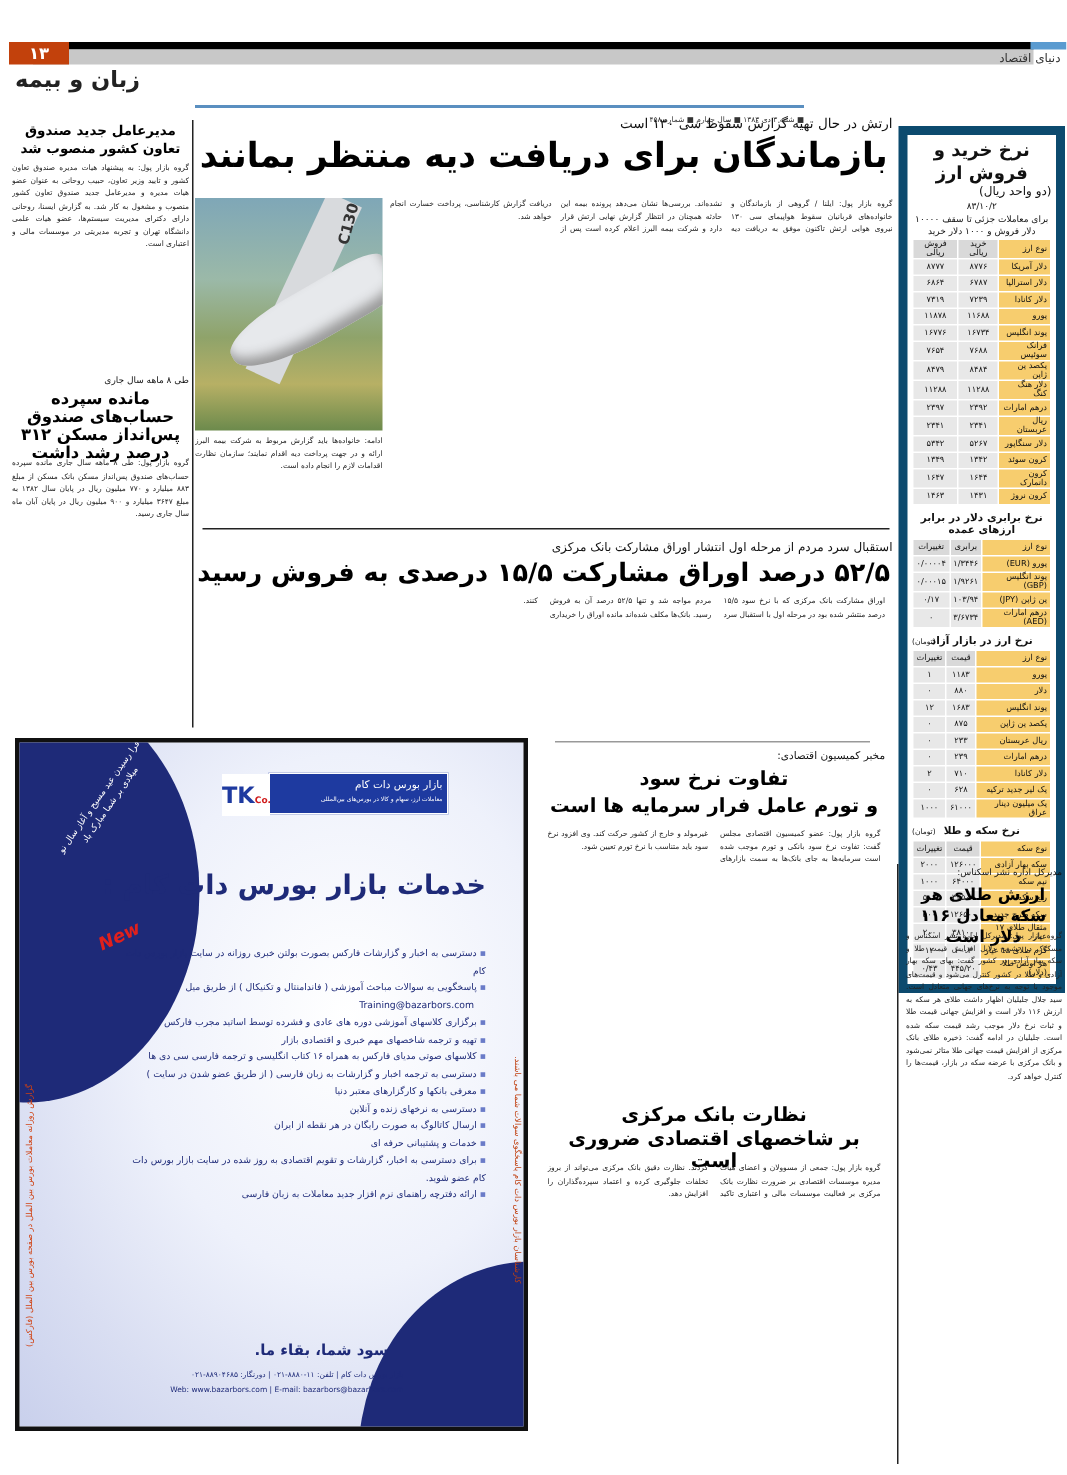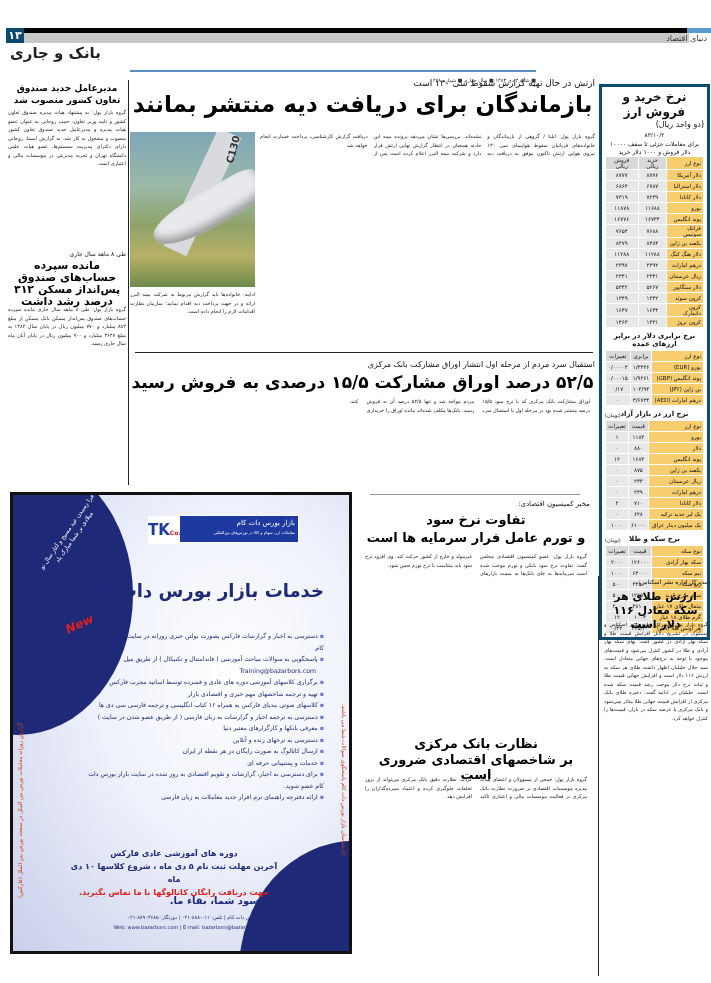--- a/index.html
+++ b/index.html
@@ -1,30 +1,30 @@
 <!DOCTYPE html>
 <html><head>
 <meta charset="utf-8">
 <style>
 *{box-sizing:border-box;margin:0;padding:0}
 body{width:711px;height:983px;background:#fff;font-family:"DejaVu Sans",sans-serif;color:#111;position:relative;overflow:hidden;direction:rtl}
 .hdr-black{position:absolute;left:22px;right:22px;top:28px;height:5px;background:#000}
 .hdr-grey{position:absolute;left:22px;right:22px;top:33px;height:10px;background:#c8c8c8}
-.pgnum{position:absolute;left:6px;top:28px;width:18px;height:15px;background:#0c4a6e;color:#fff;font-size:11px;font-weight:bold;text-align:center;line-height:15px;direction:ltr}
+.pgnum{position:absolute;left:6px;top:28px;width:40px;height:15px;background:#c2410c;color:#fff;font-size:11px;font-weight:bold;text-align:center;line-height:15px;direction:ltr}
 .pgnum-r{position:absolute;right:0;top:28px;width:24px;height:5px;background:#5a9bd0}
 .brand{position:absolute;right:4px;top:34px;font-size:8px;color:#333}
 .section{position:absolute;left:10px;top:44px;font-size:15px;font-weight:bold;color:#222}
 .dateline{position:absolute;right:175px;top:77px;font-size:5px;color:#333}
 .blue-line{position:absolute;left:130px;right:175px;top:70px;height:2px;background:#5a8fc0}
 .col{position:absolute;font-size:5px;line-height:8.5px;color:#222;text-align:justify}
 .vline{position:absolute;width:1px;background:#222}
 .kicker{position:absolute;font-size:9px;}
 .headline{position:absolute;font-weight:bold;text-align:center;color:#000}
 
-.ratebox{position:absolute;left:599px;top:84px;width:111px;border:3px solid #0c4a6e;padding:3px}
+.ratebox{position:absolute;left:599px;top:84px;width:111px;border:6px solid #0c4a6e;padding:3px}
 .ratebox h2{font-size:12px;font-weight:bold;text-align:center;line-height:15px}
 .ratebox .sub{font-size:8px;text-align:right}
 .ratebox .date{font-size:6px;text-align:center;margin:2px 0}
 .ratebox .note{font-size:6px;text-align:center;line-height:8px}
 table{width:100%;border-collapse:separate;border-spacing:1px;font-size:5.5px}
 td,th{height:10px;padding:0 2px;text-align:center;font-weight:normal}
 th{background:#d9d9d9}
 th.first,td.first{background:#f7cd6e;text-align:right}
 td{background:#e8e8e8}
 .tbl-title{font-size:7px;font-weight:bold;text-align:center;margin:4px 0 2px;position:relative}
@@ -59,21 +59,21 @@
 .rule{position:absolute;height:1px;background:#999}
 </style>
 </head>
 <body>
 
 <div class="hdr-black"></div>
 <div class="hdr-grey"></div>
 <div class="pgnum">۱۳</div>
 <div class="pgnum-r"></div>
 <div class="brand">دنیای اقتصاد</div>
-<div class="section">بانک و جاری</div>
+<div class="section">زبان و بیمه</div>
 <div class="blue-line"></div>
 <div class="dateline">■ شنبه ۳ دی ۱۳۸۳ ■ سال چهارم ■ شماره ۴۵۸</div>
 
 <div class="ratebox">
   <h2>نرخ خرید و فروش ارز</h2>
   <div class="sub">(دو واحد ریال)</div>
   <div class="date">۸۳/۱۰/۲</div>
   <div class="note">برای معاملات جزئی تا سقف ۱۰۰۰۰ دلار فروش و ۱۰۰۰ دلار خرید</div>
   <table>
     <tbody>
@@ -295,21 +295,21 @@
 <div class="col" style="left:604px;top:620px;width:104px;height:350px;overflow:hidden">گروه بازار پول: مدیرکل اداره نشر اسکناس و مسکوک در تشریح دلایل افزایش قیمت طلا و سکه بهار آزادی در کشور گفت: بهای سکه بهار آزادی و طلا در کشور کنترل می‌شود و قیمت‌های موجود با توجه به نرخ‌های جهانی متعادل است. سید جلال جلیلیان اظهار داشت طلای هر سکه به ارزش ۱۱۶ دلار است و افزایش جهانی قیمت طلا و ثبات نرخ دلار موجب رشد قیمت سکه شده است. جلیلیان در ادامه گفت: ذخیره طلای بانک مرکزی از افزایش قیمت جهانی طلا متاثر نمی‌شود و بانک مرکزی با عرضه سکه در بازار، قیمت‌ها را کنترل خواهد کرد.</div>
 
 <div class="headline" style="left:8px;top:82px;width:118px;font-size:9px;line-height:12px">مدیرعامل جدید صندوق تعاون کشور منصوب شد</div>
 <div class="col" style="left:8px;top:108px;width:118px;height:125px;overflow:hidden">گروه بازار پول: به پیشنهاد هیات مدیره صندوق تعاون کشور و تایید وزیر تعاون، حبیب روحانی به عنوان عضو هیات مدیره و مدیرعامل جدید صندوق تعاون کشور منصوب و مشغول به کار شد. به گزارش ایسنا، روحانی دارای دکترای مدیریت سیستم‌ها، عضو هیات علمی دانشگاه تهران و تجربه مدیریتی در موسسات مالی و اعتباری است.</div>
 <div class="kicker" style="left:8px;top:250px;width:118px;font-size:6px">طی ۸ ماهه سال جاری</div>
 <div class="headline" style="left:8px;top:260px;width:118px;font-size:11px;line-height:12px">مانده سپرده حساب‌های صندوق پس‌انداز مسکن ۳۱۲ درصد رشد داشت</div>
 <div class="col" style="left:8px;top:305px;width:118px;height:180px;overflow:hidden">گروه بازار پول: طی ۸ ماهه سال جاری مانده سپرده حساب‌های صندوق پس‌انداز مسکن بانک مسکن از مبلغ ۸۸۳ میلیارد و ۷۷۰ میلیون ریال در پایان سال ۱۳۸۲ به مبلغ ۳۶۴۷ میلیارد و ۹۰۰ میلیون ریال در پایان آبان ماه سال جاری رسید.</div>
 <div class="vline" style="left:128px;top:80px;height:405px"></div>
 
 <div class="kicker" style="left:130px;top:78px;width:465px;font-size:9px">ارتش در حال تهیه گزارش سقوط سی ۱۳۰ است</div>
-<div class="headline" style="left:130px;top:91px;width:465px;font-size:23px">بازماندگان برای دریافت دیه منتشر بمانند</div>
+<div class="headline" style="left:130px;top:91px;width:465px;font-size:23px">بازماندگان برای دریافت دیه منتظر بمانند</div>
 <div class="plane">
   <div class="wing"></div>
   <div class="body"></div>
   <div class="tag">C130</div>
 </div>
 <div class="col" style="left:130px;top:290px;width:125px;height:45px;overflow:hidden">ادامه: خانواده‌ها باید گزارش مربوط به شرکت بیمه البرز ارائه و در جهت پرداخت دیه اقدام نمایند؛ سازمان نظارت اقدامات لازم را انجام داده است.</div>
 <div class="col" style="left:260px;top:132px;width:335px;height:205px;overflow:hidden;column-count:3;column-gap:6px">گروه بازار پول: ایلنا / گروهی از بازماندگان و خانواده‌های قربانیان سقوط هواپیمای سی ۱۳۰ نیروی هوایی ارتش تاکنون موفق به دریافت دیه نشده‌اند. بررسی‌ها نشان می‌دهد پرونده بیمه این حادثه همچنان در انتظار گزارش نهایی ارتش قرار دارد و شرکت بیمه البرز اعلام کرده است پس از دریافت گزارش کارشناسی، پرداخت خسارت انجام خواهد شد.</div>
 
 <div class="rule" style="left:135px;right:118px;top:352px;background:#222"></div>
 <div class="kicker" style="left:130px;top:360px;width:465px;font-size:8px">استقبال سرد مردم از مرحله اول انتشار اوراق مشارکت بانک مرکزی</div>
@@ -345,25 +345,20 @@
     <li>تهیه و ترجمه شاخصهای مهم خبری و اقتصادی بازار</li>
     <li>کلاسهای صوتی مدیای فارکس به همراه ۱۶ کتاب انگلیسی و ترجمه فارسی سی دی ها</li>
     <li>دسترسی به ترجمه اخبار و گزارشات به زبان فارسی ( از طریق عضو شدن در سایت )</li>
     <li>معرفی بانکها و کارگزارهای معتبر دنیا</li>
     <li>دسترسی به نرخهای زنده و آنلاین</li>
     <li>ارسال کاتالوگ به صورت رایگان در هر نقطه از ایران</li>
     <li>خدمات و پشتیبانی حرفه ای</li>
     <li>برای دسترسی به اخبار، گزارشات و تقویم اقتصادی به روز شده در سایت بازار بورس دات کام عضو شوید.</li>
     <li>ارائه دفترچه راهنمای نرم افزار جدید معاملات به زبان فارسی</li>
   </ul>
-  <div class="course">
-    <div>دوره های آموزشی عادی فارکس</div>
-    <div>آخرین مهلت ثبت نام ۵ دی ماه ، شروع کلاسها ۱۰ دی ماه</div>
-    <div class="red">جهت دریافت رایگان کاتالوگها با ما تماس بگیرید.</div>
-  </div>
   <div class="motto">سود شما، بقاء ما.</div>
   <div class="contact">
     <div>بازار بورس دات کام | تلفن: ۱۱-۸۸۸۰-۰۲۱ | دورنگار: ۸۸۹۰۴۶۸۵-۰۲۱</div>
     <div class="web">Web: www.bazarbors.com   |   E-mail: bazarbors@bazarbors.com</div>
   </div>
   <div class="side-l">گزارش روزانه معاملات بورس بین الملل در صفحه بورس بین الملل (فارکس)</div>
   <div class="side-r">کارشناسان بازار بورس دات کام پاسخگوی سوالات شما می باشند.</div>
 </div>
 
 </body></html>

